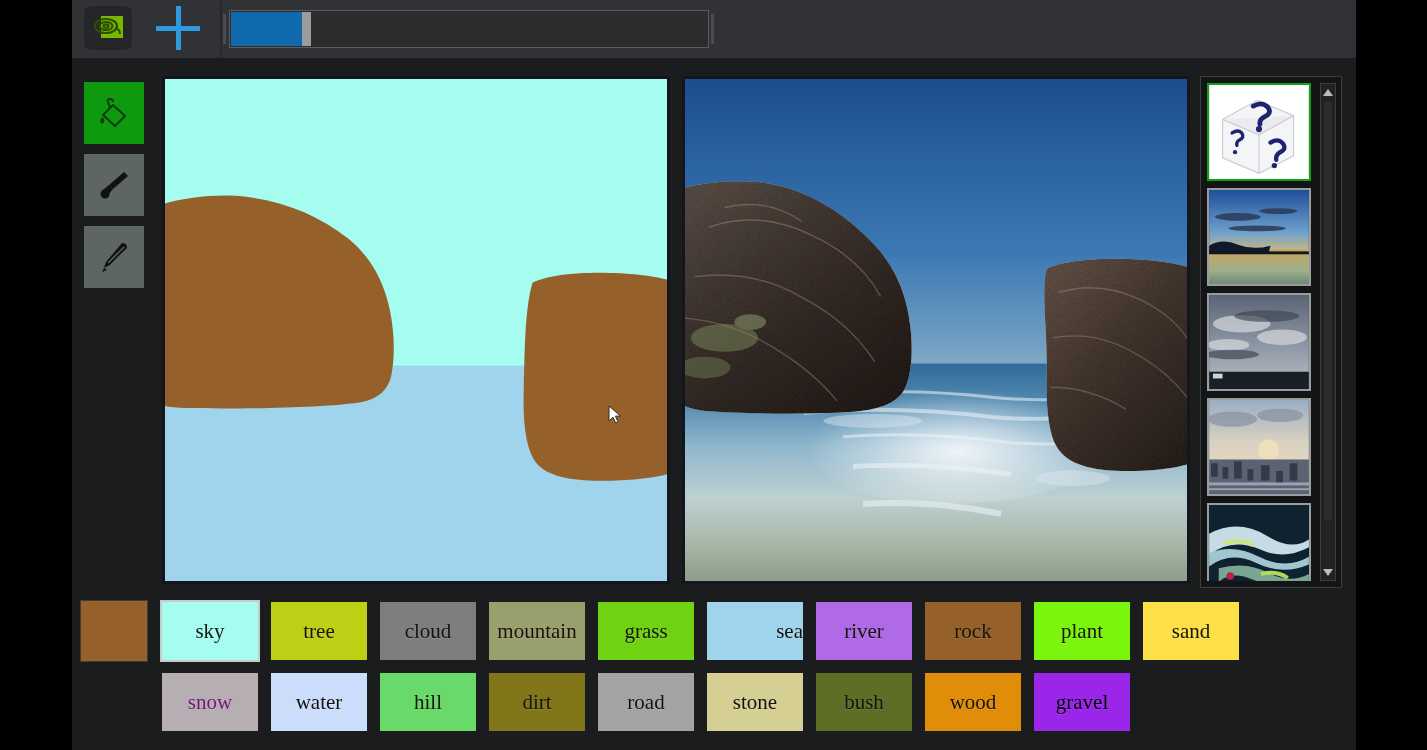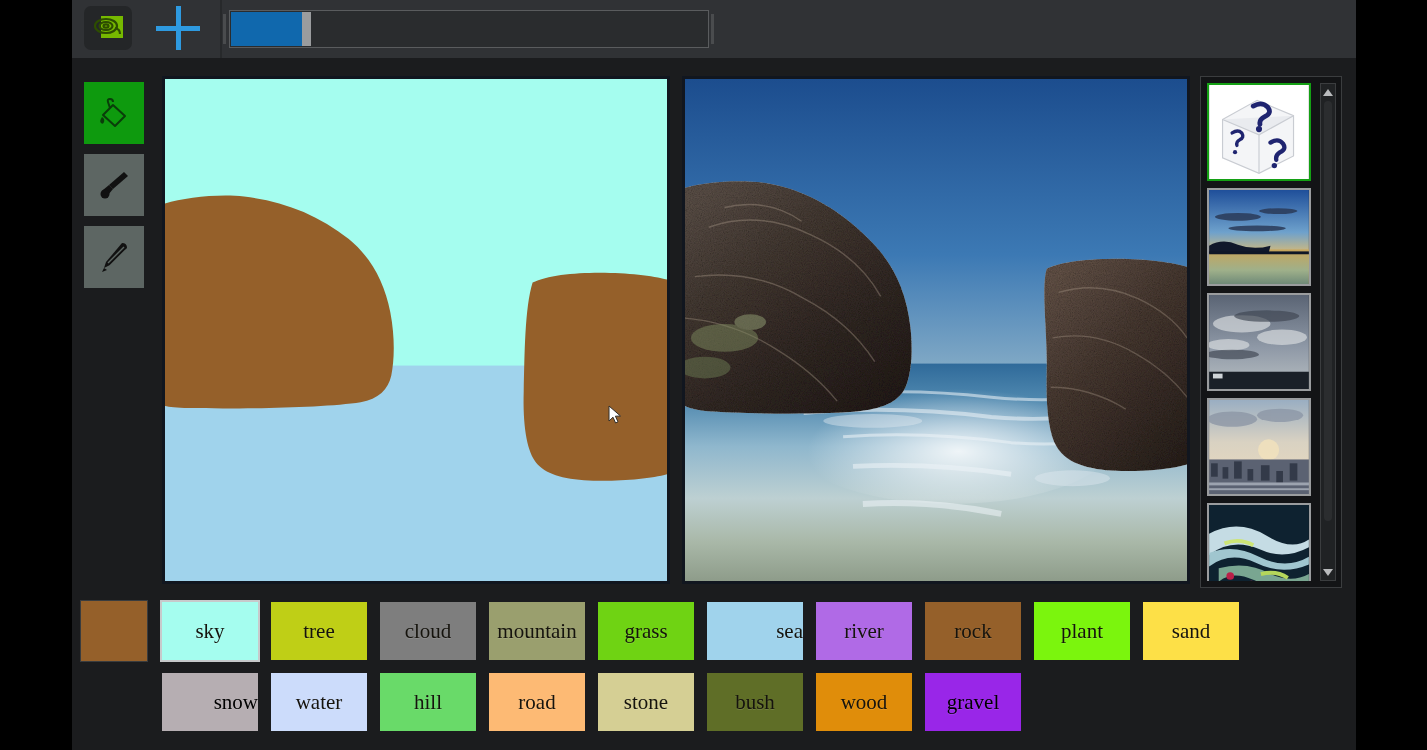--- a/index.html
+++ b/index.html
@@ -515,30 +515,33 @@
         </div>
         <div class="swatch" style="background: rgb(149, 96, 42); color: rgb(21, 19, 13);">
           <span>rock</span>
         </div>
         <div class="swatch" style="background: rgb(123, 245, 13); color: rgb(21, 19, 13);">
           <span>plant</span>
         </div>
         <div class="swatch" style="background: #fde047; color: rgb(21, 19, 13);">
           <span>sand</span>
         </div>
-        <div class="swatch" style="background: rgb(182, 174, 178); color: #000000; justify-content: flex-end;">
+        <div class="swatch" style="background: rgb(182, 174, 178); color: #701a75;">
           <span>snow</span>
         </div>
         <div class="swatch" style="background: rgb(204, 220, 251); color: rgb(21, 19, 13);">
           <span>water</span>
         </div>
         <div class="swatch" style="background: rgb(105, 218, 105); color: rgb(21, 19, 13);">
           <span>hill</span>
         </div>
-        <div class="swatch" style="background: #fdba74; color: rgb(21, 19, 13);">
+        <div class="swatch" style="background: rgb(130, 118, 27); color: rgb(21, 19, 13);">
+          <span>dirt</span>
+        </div>
+        <div class="swatch" style="background: #a3a3a3; color: rgb(21, 19, 13);">
           <span>road</span>
         </div>
         <div class="swatch" style="background: rgb(213, 207, 148); color: rgb(21, 19, 13);">
           <span>stone</span>
         </div>
         <div class="swatch" style="background: rgb(95, 110, 39); color: rgb(21, 19, 13);">
           <span>bush</span>
         </div>
         <div class="swatch" style="background: rgb(224, 141, 10); color: rgb(21, 19, 13);">
           <span>wood</span>

